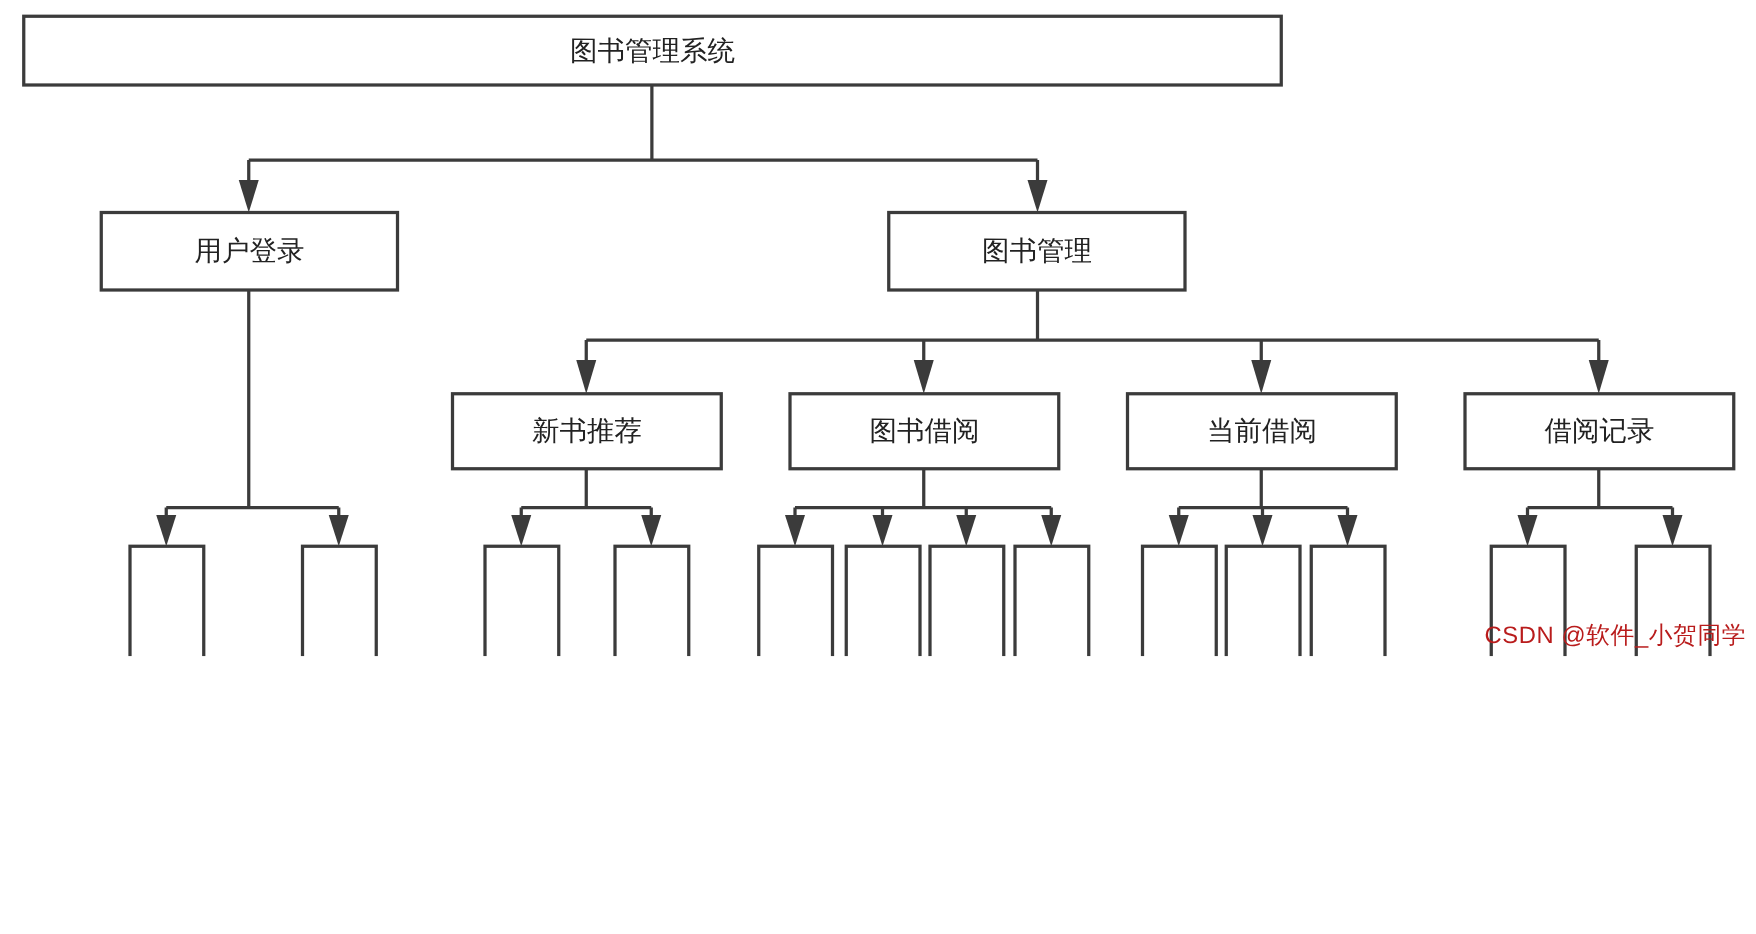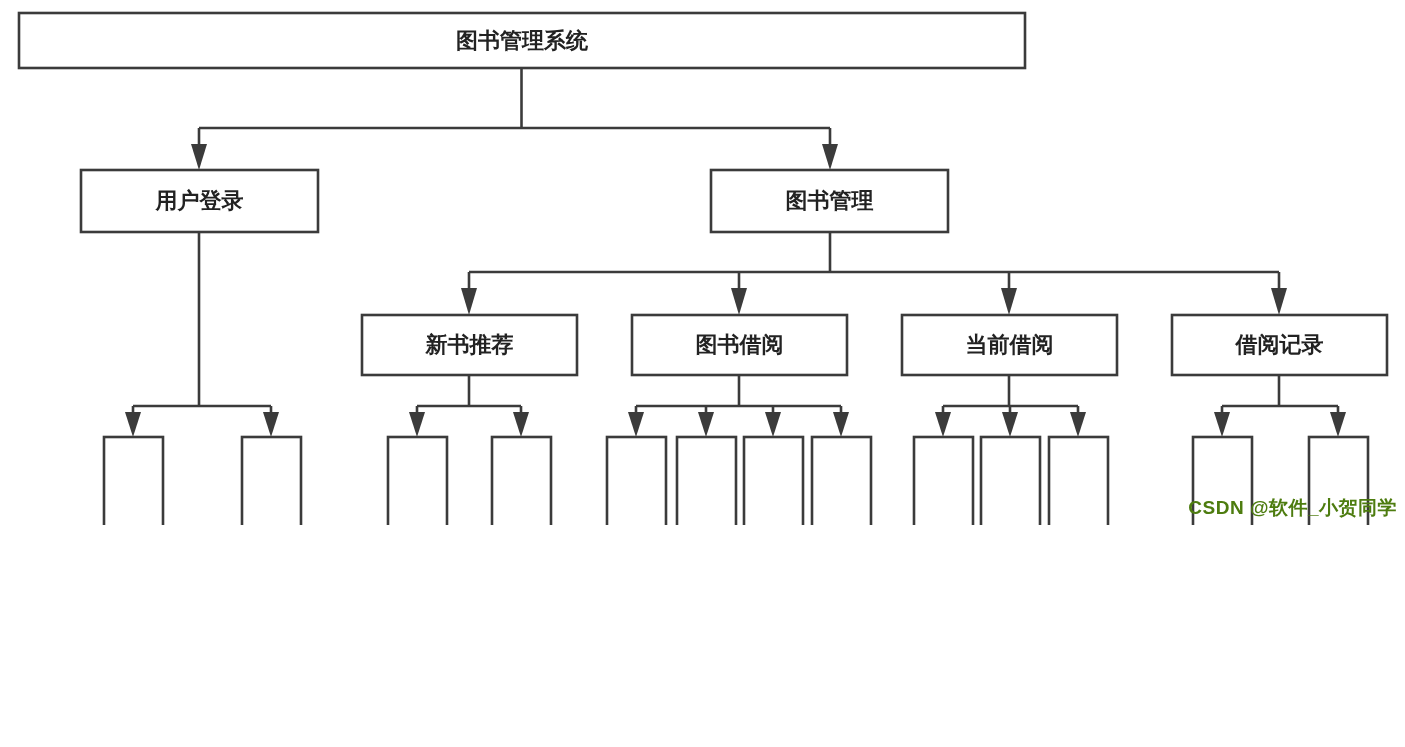--- a/index.html
+++ b/index.html
@@ -9,21 +9,20 @@
   }
   body {
     font-family: "Liberation Sans", "DejaVu Sans", sans-serif;
   }
   #diagram-root {
     position: relative;
     width: 1405px;
     height: 525px;
     background: #ffffff;
     overflow: hidden;
-    font-weight: bold;
   }
   svg.canvas {
     position: absolute;
     left: 0;
     top: 0;
     width: 1405px;
     height: 747px;
     display: block;
   }
   .node-box {
@@ -63,21 +62,21 @@
     text-align: center;
     white-space: nowrap;
     pointer-events: none;
   }
   .watermark {
     position: absolute;
     right: 8px;
     bottom: 4px;
     font-family: "Liberation Sans", "DejaVu Sans", sans-serif;
     font-size: 19px;
-    color: #4d7c0f;
+    color: #b91c1c;
     white-space: nowrap;
     letter-spacing: 0.5px;
     text-align: center;
   }
 </style>
 </head>
 <body>
 
 <div id="diagram-root">
 

